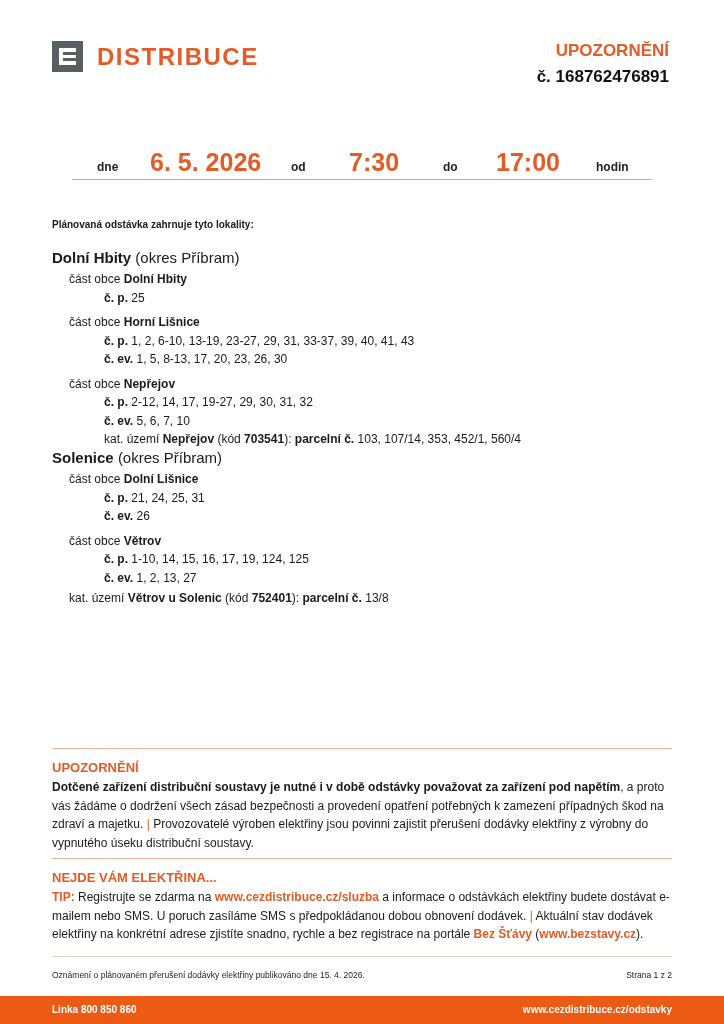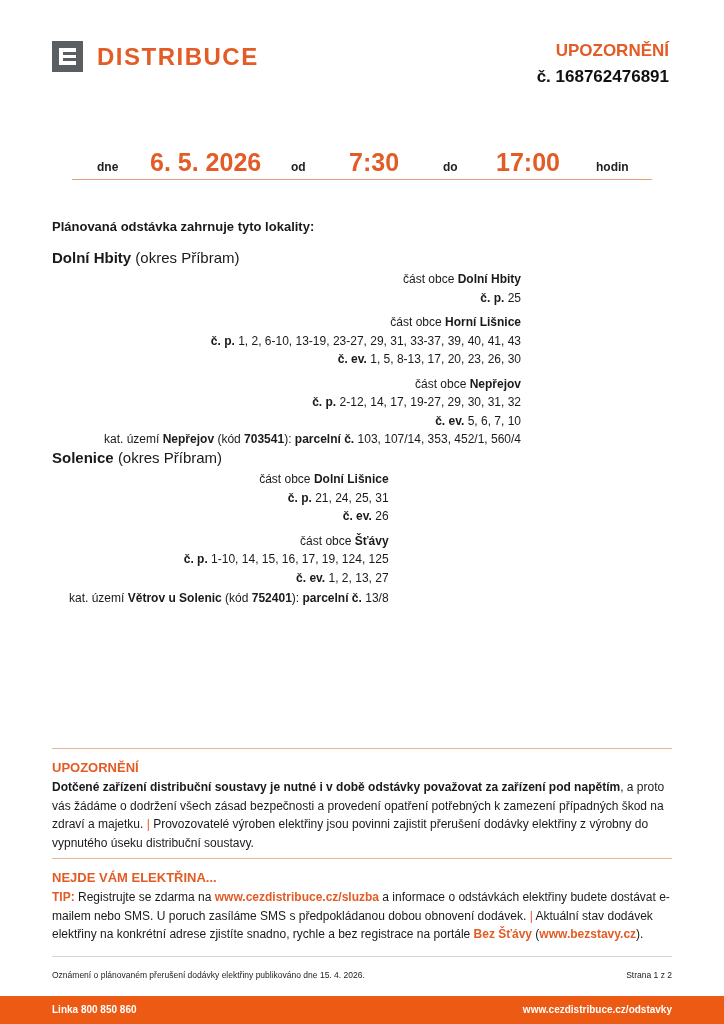--- a/index.html
+++ b/index.html
@@ -16,25 +16,25 @@
   .head-right { position: absolute; right: 55px; top: 38px; text-align: right; font-weight: bold; font-size: 17px; line-height: 26px; }
   .head-right .t1 { color: #e35b25; }
   .head-right .t2 { color: #e35b25; }
   .head-right .t3 { color: #111; }
 
   .date-row { position: absolute; left: 72px; width: 580px; top: 146px; height: 34px; border-bottom: 1.5px solid #e8a079; }
   .date-row span { position: absolute; bottom: 5px; }
   .dr-small { font-size: 12px; font-weight: bold; color: #222; }
   .dr-big { font-size: 25px; font-weight: bold; color: #e35b25; bottom: 2px !important; }
 
-  .loc-title { position: absolute; left: 52px; top: 219px; font-size: 13px; font-weight: bold; }
+  .loc-title { position: absolute; left: 52px; top: 219px; font-size: 10px; font-weight: bold; }
   .loc-block { position: absolute; left: 52px; font-size: 12px; line-height: 18.5px; }
   .town { font-size: 15px; line-height: 20px; margin-bottom: 2px; }
   .town b { font-weight: bold; }
-  .part { padding-left: 17px; text-align: right; }
+  .part { padding-left: 17px; }
   .part + .part { margin-top: 6px; }
   .nums { padding-left: 35px; }
   .kat { padding-left: 35px; }
   .kat-top { padding-left: 17px; margin-top: 2px; }
 
   .hr { position: absolute; left: 52px; width: 620px; height: 1px; background: #e8b596; }
 
   .sec { position: absolute; left: 52px; width: 625px; font-size: 12px; line-height: 18.5px; }
   .sec-title { font-size: 13px; font-weight: bold; color: #e35b25; line-height: 18px; margin-bottom: 1px; }
   .orange { color: #e35b25; }
@@ -101,21 +101,21 @@
 <div class="loc-block" style="top:448px">
   <div class="town"><b>Solenice</b> <span>(okres Příbram)</span></div>
 
   <div class="part">
     <div><span>část obce</span> <b>Dolní Lišnice</b></div>
     <div class="nums"><b>č. p.</b> <span>21, 24, 25, 31</span></div>
     <div class="nums"><b>č. ev.</b> <span>26</span></div>
   </div>
 
   <div class="part">
-    <div><span>část obce</span> <b>Šťávy</b></div>
+    <div><span>část obce</span> <b>Větrov</b></div>
     <div class="nums"><b>č. p.</b> <span>1-10, 14, 15, 16, 17, 19, 124, 125</span></div>
     <div class="nums"><b>č. ev.</b> <span>1, 2, 13, 27</span></div>
   </div>
 
   <div class="kat-top">
     <span>kat. území</span> <b>Větrov u Solenic</b> <span>(kód</span> <b>752401</b><span>):</span> <b>parcelní č.</b> <span>13/8</span>
   </div>
 </div>
 
 <div class="hr" style="top:748px"></div>

